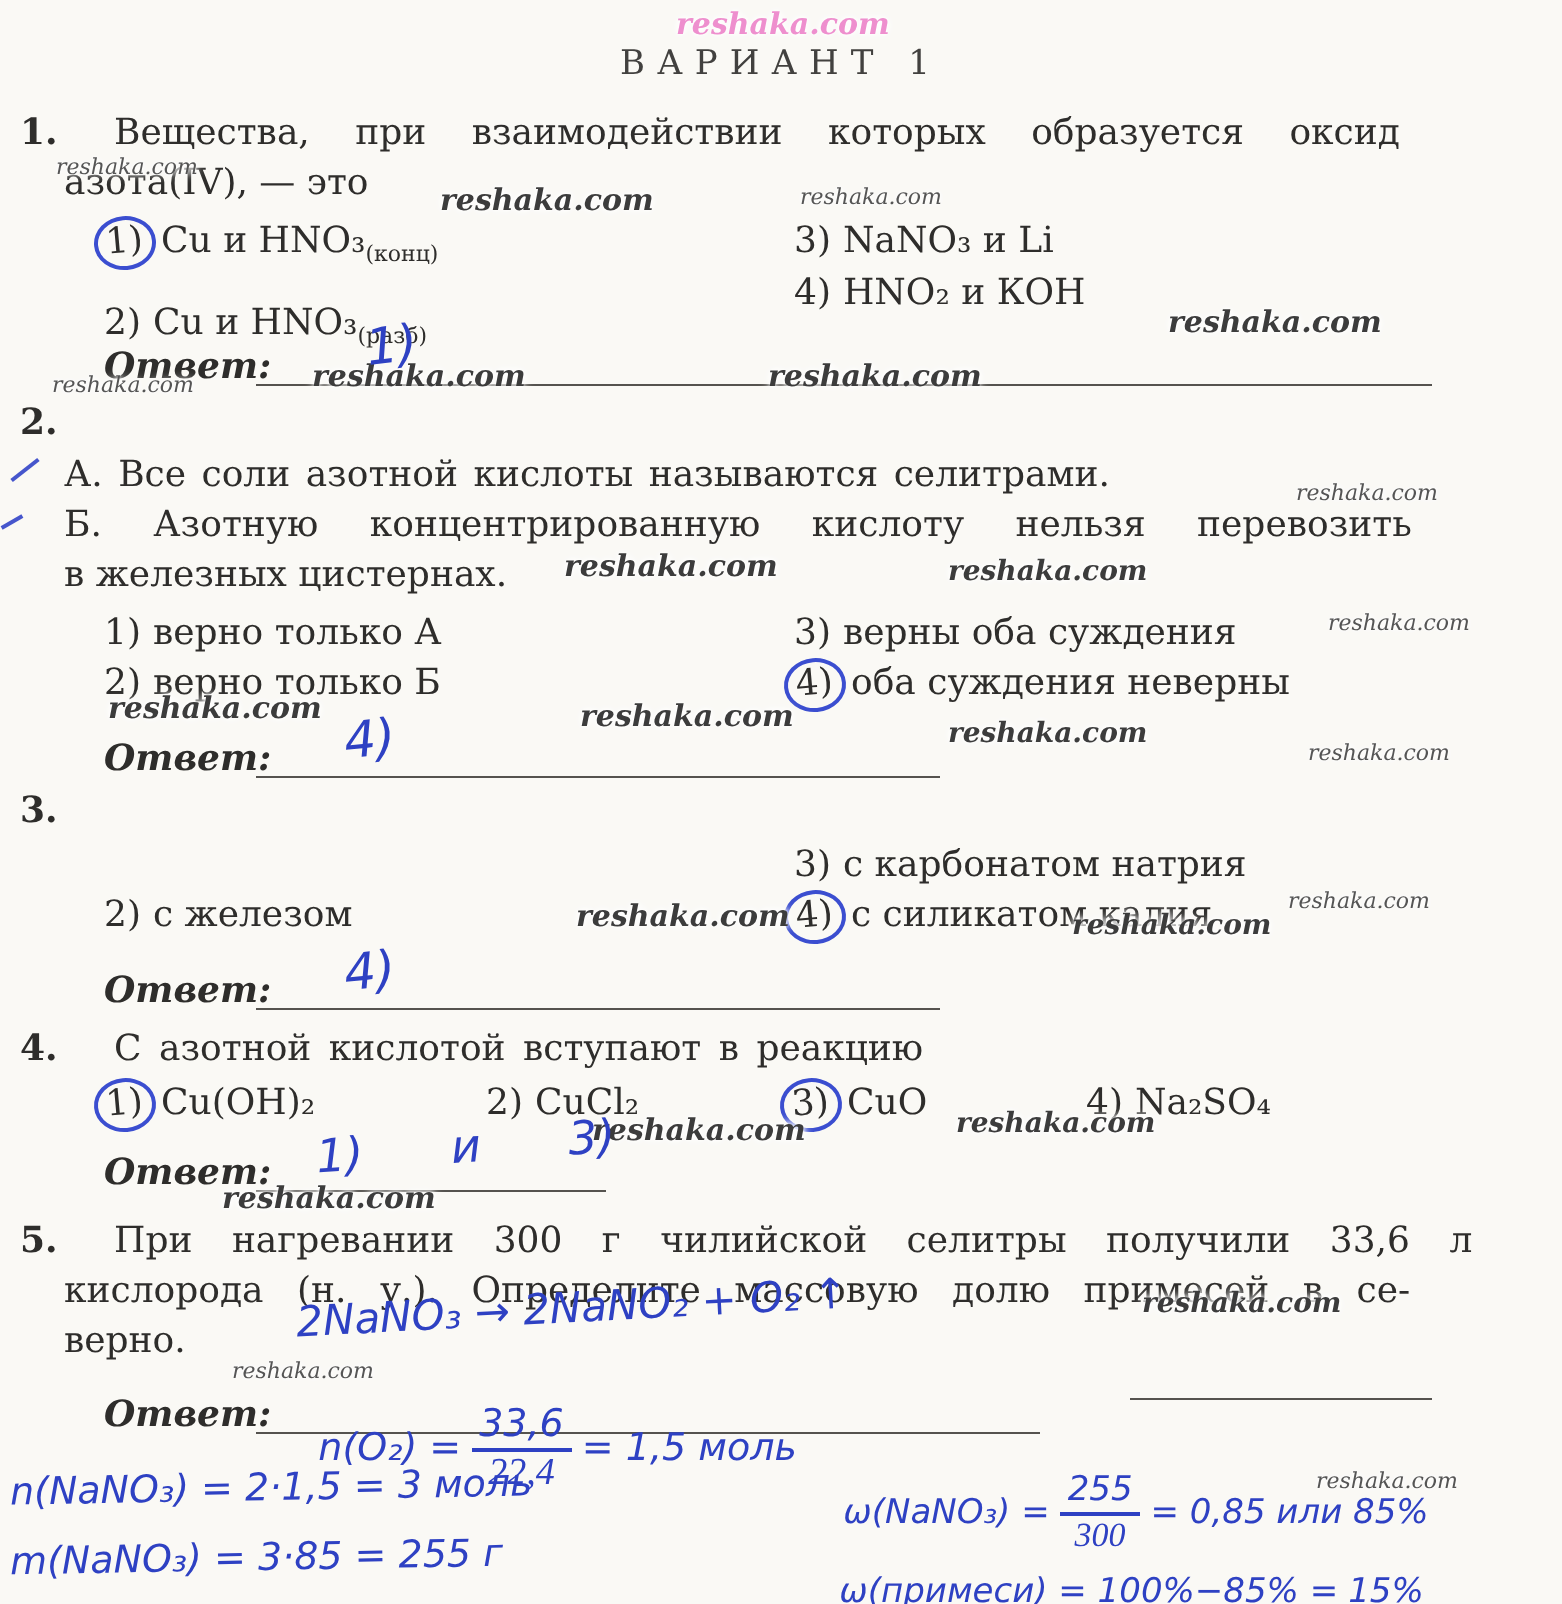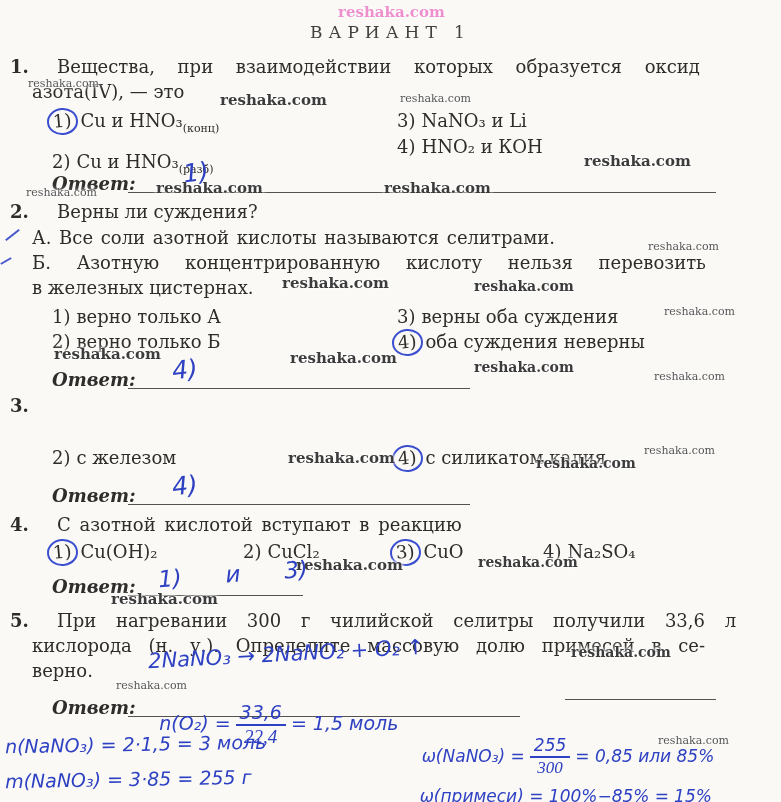--- a/index.html
+++ b/index.html
@@ -10,20 +10,21 @@
     color:#2e2d2b;
     overflow:hidden;
   }
   .page { position:relative; width:781px; height:802px; background:#faf9f5; }
   .abs { position:absolute; }
   #watermarks { position:absolute; inset:0; z-index:3; pointer-events:none; }
   .wm {
     position:absolute; white-space:nowrap; color:#3c3c3c;
     font-family:"DejaVu Serif", serif;
     text-shadow:0 0 2px #fff, 0 0 4px #fff, 0 0 6px #fff;
+    font-style:italic;
   }
   .title {
     left:0; right:0; text-align:center; letter-spacing:6px;
     font-size:17px; color:#42413f; z-index:1;
   }
   .qnum  { font-weight:bold; font-size:18px; z-index:1; }
   .qtext { font-size:18px; white-space:nowrap; z-index:1; }
   .opt   { position:absolute; font-size:18px; white-space:nowrap; z-index:1; }
   .onum  { display:inline-block; margin-right:6px; }
   .circled {
@@ -95,21 +96,20 @@
   </div>
   <div class="opt" style="left:397px;top:136px">
     <span class="onum">4)</span><span>HNO₂ и КОН</span>
   </div>
 
   <div class="abs ans-label" style="left:52px;top:173px">Ответ:</div>
   <div class="ans-line" style="left:128px;top:173px;width:588px;height:20px"></div>
   <div class="hw" style="left:183px;top:158px;font-size:25px;transform:rotate(-7deg)">1)</div>
 
   <div class="abs qnum" style="left:10px;top:201px">2.</div>
-  <div class="abs qtext" style="left:57px;top:201px">Верны ли суждения?</div>
 
   <div class="tick abs" style="left:4px;top:234px;width:17px;transform:rotate(-38deg)"></div>
   <div class="tick abs" style="left:0px;top:260px;width:12px;transform:rotate(-30deg)"></div>
 
   <div class="abs qtext" style="left:32px;top:252px;word-spacing:20px">Б. Азотную концентрированную кислоту нельзя перевозить</div>
   <div class="abs qtext" style="left:32px;top:227px;word-spacing:2px">А. Все соли азотной кислоты называются селитрами.</div>
   <div class="abs qtext" style="left:32px;top:277px">в железных цистернах.</div>
 
   <div class="opt" style="left:52px;top:306px">
     <span class="onum">1)</span><span>верно только А</span>
@@ -123,20 +123,23 @@
   <div class="opt" style="left:397px;top:331px">
     <span class="onum circled">4)</span><span>оба суждения неверны</span>
   </div>
 
   <div class="abs ans-label" style="left:52px;top:369px">Ответ:</div>
   <div class="ans-line" style="left:128px;top:369px;width:342px;height:20px"></div>
   <div class="hw" style="left:172px;top:355px;font-size:25px;transform:rotate(-6deg)">4)</div>
 
   <div class="abs qnum" style="left:10px;top:395px">3.</div>
 
+  <div class="opt" style="left:397px;top:422px">
+    <span class="onum">3)</span><span>с карбонатом натрия</span>
+  </div>
   <div class="opt" style="left:52px;top:447px">
     <span class="onum">2)</span><span>с железом</span>
   </div>
   <div class="opt" style="left:397px;top:447px">
     <span class="onum circled">4)</span><span>с силикатом калия</span>
   </div>
 
   <div class="abs ans-label" style="left:52px;top:485px">Ответ:</div>
   <div class="ans-line" style="left:128px;top:485px;width:342px;height:20px"></div>
   <div class="hw" style="left:172px;top:471px;font-size:25px;transform:rotate(-6deg)">4)</div>

